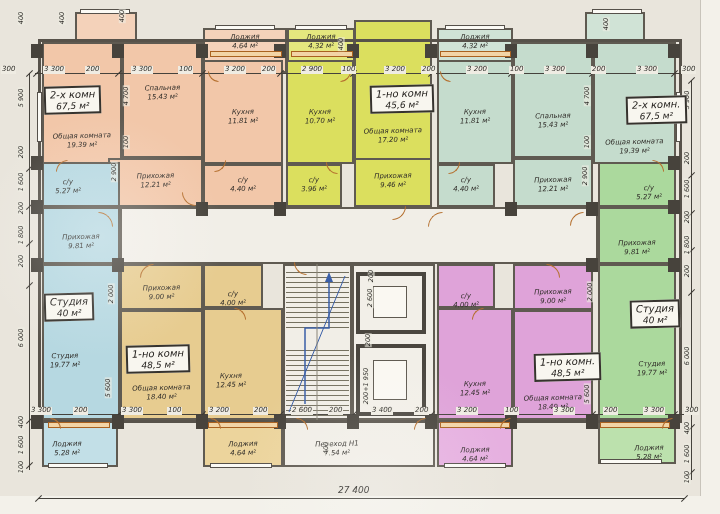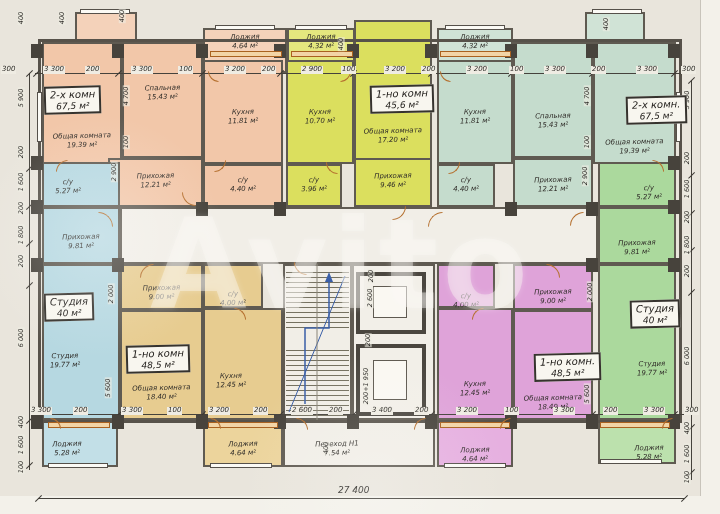--- a/index.html
+++ b/index.html
@@ -325,21 +325,20 @@
       </div>
 
   <div class="ln" style="left:35px;top:73px;width:654px;height:1px"></div>
   <div class="ln" style="left:40px;top:414px;width:644px;height:1px"></div>
   <div class="ln" style="left:29px;top:73px;width:1px;height:397px"></div>
   <div class="ln" style="left:691px;top:80px;width:1px;height:400px"></div>
   <div class="ln" style="left:38px;top:498px;width:646px;height:1px"></div>
   <span class="total-label" style="left:338px;top:486px">27 400</span>
 
   <div id="light"></div>
-  <div id="watermark">Avito</div>
  <div class="dim" style="left: 1px; top: 66px;">300</div>
       <div class="dim" style="left: 43px; top: 66px;">3 300</div>
       <div class="dim" style="left: 85px; top: 66px;">200</div>
       <div class="dim" style="left: 131px; top: 66px;">3 300</div>
       <div class="dim" style="left: 178px; top: 66px;">100</div>
       <div class="dim" style="left: 224px; top: 66px;">3 200</div>
       <div class="dim" style="left: 261px; top: 66px;">200</div>
       <div class="dim" style="left: 301px; top: 66px;">2 900</div>
       <div class="dim" style="left: 341px; top: 66px;">100</div>
       <div class="dim" style="left: 384px; top: 66px;">3 200</div>

